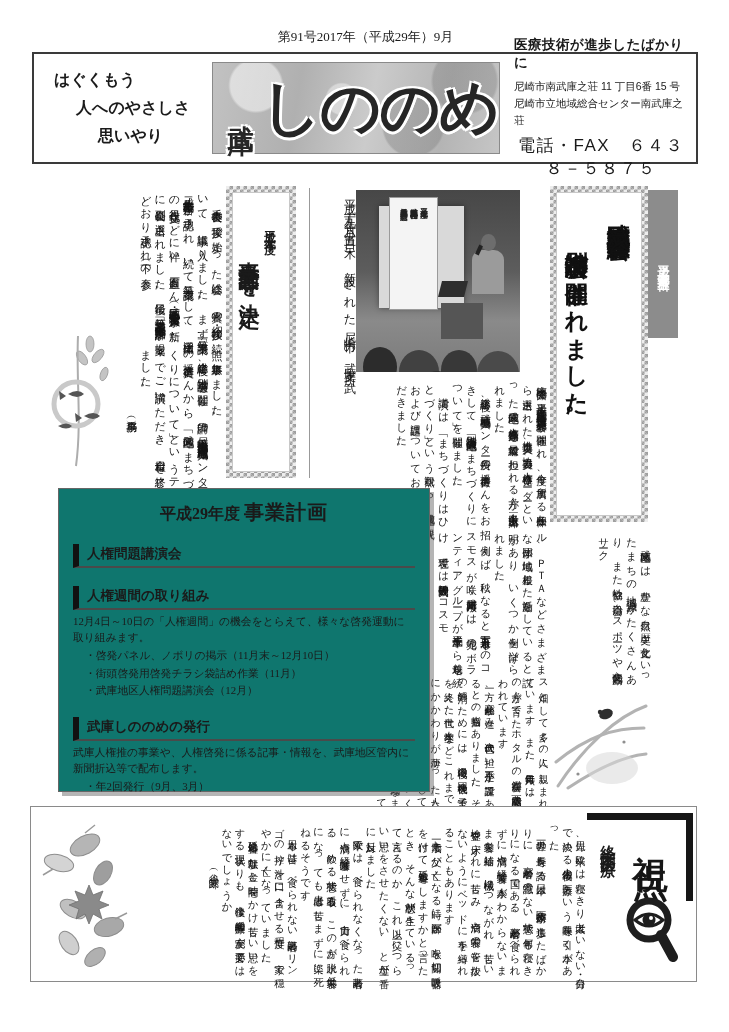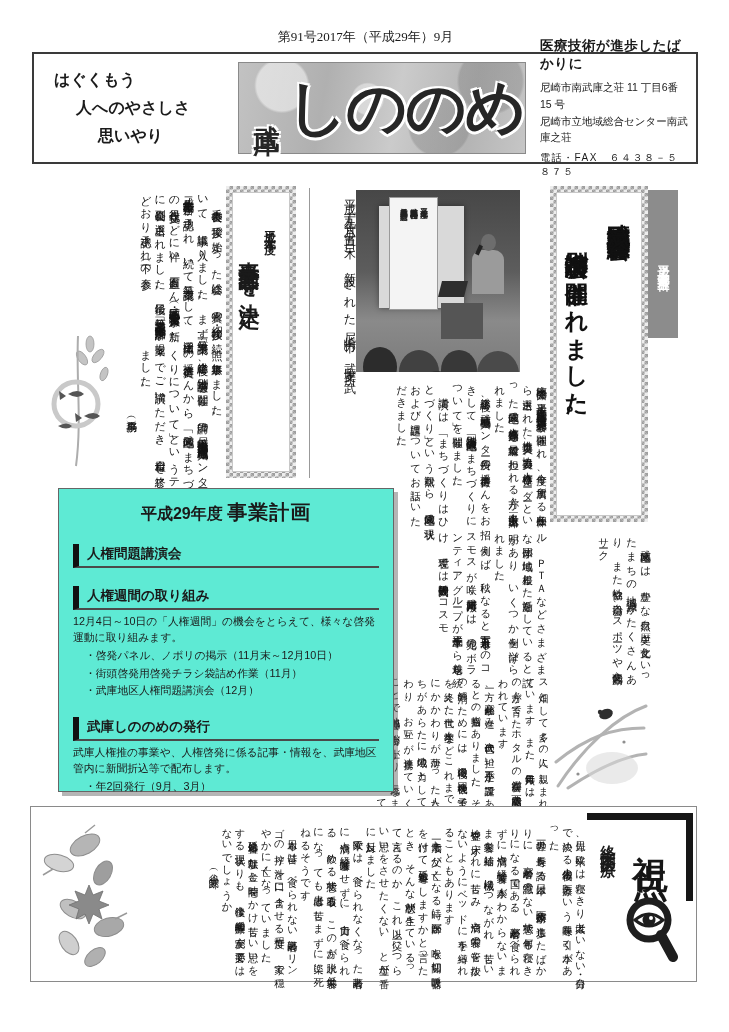--- a/index.html
+++ b/index.html
@@ -9,40 +9,40 @@
   .vtext { writing-mode:vertical-rl; text-orientation:mixed; }
   .abs { position:absolute; }
 
   
   .hdr { position:absolute; top:28px; left:32px; right:30px; display:flex;
          justify-content:center; font-size:13px; font-family:"Liberation Serif",serif; }
 
   
   .masthead { position:absolute; left:32px; top:52px; width:666px; height:112px;
               border:2px solid #3a3a3a; display:flex; align-items:center; background:#fff; }
-  .slogan { width:204px; padding:6px 0 6px 20px; font-family:"Liberation Sans","DejaVu Sans",sans-serif;
+  .slogan { width:178px; padding:6px 0 6px 20px; font-family:"Liberation Sans","DejaVu Sans",sans-serif;
             font-weight:bold; font-size:16px; line-height:1.75; }
   .slogan .s1{ padding-left:0; } .slogan .s2{ padding-left:22px; } .slogan .s3{ padding-left:44px; }
   .logo { width:288px; height:92px; border:1px solid #8a8a8a; display:flex; align-items:center;
           background:
             radial-gradient(circle at 15% 25%, rgba(255,255,255,.5) 0 10%, transparent 11%),
             radial-gradient(circle at 70% 70%, rgba(120,120,120,.35) 0 14%, transparent 15%),
             radial-gradient(circle at 45% 40%, rgba(255,255,255,.4) 0 9%, transparent 10%),
             radial-gradient(circle at 88% 20%, rgba(110,110,110,.3) 0 12%, transparent 13%),
             linear-gradient(100deg,#c2c2c2 0%,#b0b0b0 30%,#cbcbcb 55%,#b4b4b4 80%,#c6c6c6 100%);
           }
   .logo-prefix { writing-mode:vertical-rl; font-weight:bold; font-size:26px; color:#262626;
                  margin:0 2px 0 10px; letter-spacing:3px;
                  text-shadow:-2px -2px 0 #fff,2px -2px 0 #fff,-2px 2px 0 #fff,2px 2px 0 #fff; }
   .logo-title { font-weight:bold; font-size:60px; color:#262626; letter-spacing:-2px; flex:1; text-align:center;
                 text-shadow:-2px -2px 0 #fff,2px -2px 0 #fff,-2px 2px 0 #fff,2px 2px 0 #fff,0 3px 0 #fff,3px 0 0 #fff; }
   .pubinfo { flex:1; padding:4px 8px 4px 14px; font-family:"Liberation Sans","DejaVu Sans",sans-serif; }
   .pubinfo .org { font-weight:bold; font-size:13.5px; margin-bottom:6px; letter-spacing:.5px; }
   .pubinfo .addr { font-size:10.5px; line-height:1.6; }
-  .pubinfo .tel { font-size:10px; margin-top:5px; letter-spacing:1.5px; }
+  .pubinfo .tel { font-size:17px; margin-top:5px; letter-spacing:1.5px;text-align:center; }
 
   
   .fancy { position:absolute;
            background-image:
              linear-gradient(45deg,#9f9f9f 25%,transparent 25%,transparent 75%,#9f9f9f 75%),
              linear-gradient(45deg,#9f9f9f 25%,#ededed 25%,#ededed 75%,#9f9f9f 75%);
            background-size:7px 7px; background-position:0 0,3.5px 3.5px; padding:6px; }
   .fancy-inner { width:100%; height:100%; background:#fff; border:1px solid #c8c8c8; position:relative; }
 
   .main-hl { font-family:"Liberation Sans","DejaVu Sans",sans-serif; font-weight:bold; color:#111; }
@@ -72,23 +72,23 @@
   .signboard .sv { writing-mode:vertical-rl; font-size:7.5px; line-height:10px; font-weight:bold; color:#222;
                    letter-spacing:.5px; }
   .laptop { position:absolute; left:51%; top:50%; width:26px; height:16px; background:#2e2e2e; transform:skewX(-14deg); }
   .podium { position:absolute; left:52%; top:62%; width:42px; height:36px; background:#555; }
   .speaker-head { position:absolute; left:76%; top:24%; width:15px; height:17px; border-radius:50%; background:#6d6d6d; }
   .speaker-body { position:absolute; left:71%; top:33%; width:32px; height:44px; border-radius:10px 10px 0 0; background:#9b9b9b; }
   .mic { position:absolute; left:74%; top:30%; width:4px; height:10px; background:#222; transform:rotate(25deg); }
   .head { position:absolute; border-radius:50%; background:#2c2c2c; }
 
   
-  .planbox { position:absolute; left:58px; top:488px; width:336px; height:304px; background:#5eead4;
+  .planbox { position:absolute; left:58px; top:488px; width:372px; height:304px; background:#0f766e;
              border:1px solid #666; box-shadow:4px 4px 0 rgba(90,90,90,.45); padding:8px 14px;
-             font-family:Liberation Sans, sans-serif; }
+             font-family:Liberation Serif, serif; }
   .planbox .ptitle { text-align:center; font-weight:bold; margin:2px 0 4px; }
   .planbox .ptitle .pre { font-size:16px; } .planbox .ptitle .main { font-size:20px; letter-spacing:1px; }
   .psec-h { font-size:13.5px; font-weight:bold; border-left:6px solid #111; border-bottom:2px solid #4a4a4a;
             padding:1px 0 3px 8px; margin:18px 0 4px; }
   .psec-b { font-size:10.8px; line-height:1.45; }
   .psec-i { font-size:10.8px; line-height:1.6; padding-left:12px; margin-top:2px; }
 
   
   .vbox { position:absolute; left:30px; top:806px; width:667px; height:176px; border:1px solid #8a8a8a; background:#fff; }
   .thickL-h { position:absolute; left:556px; top:6px; width:106px; height:7px; background:#161616; }

